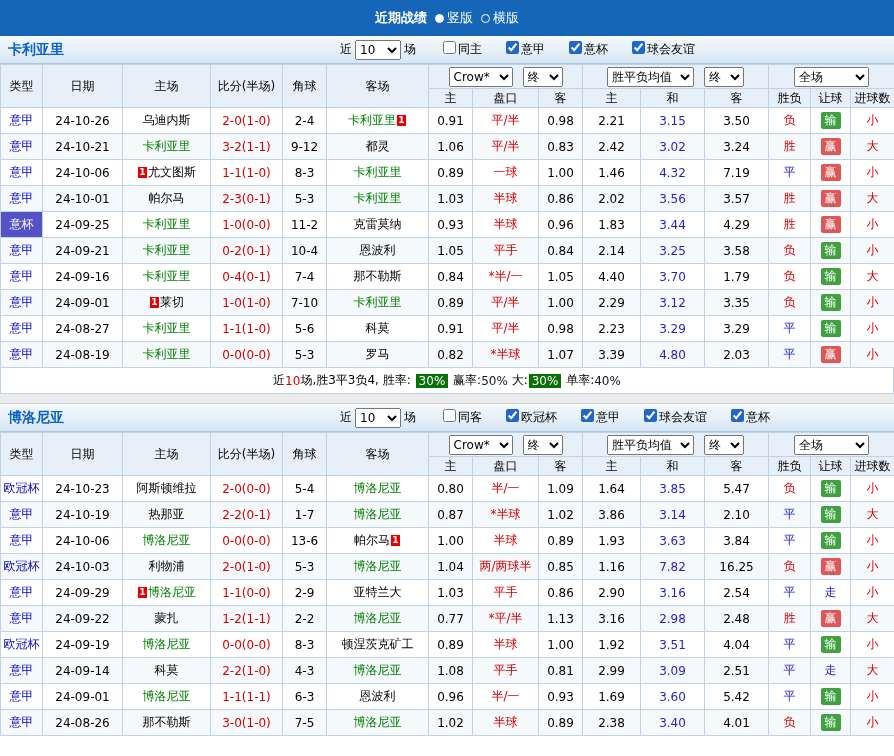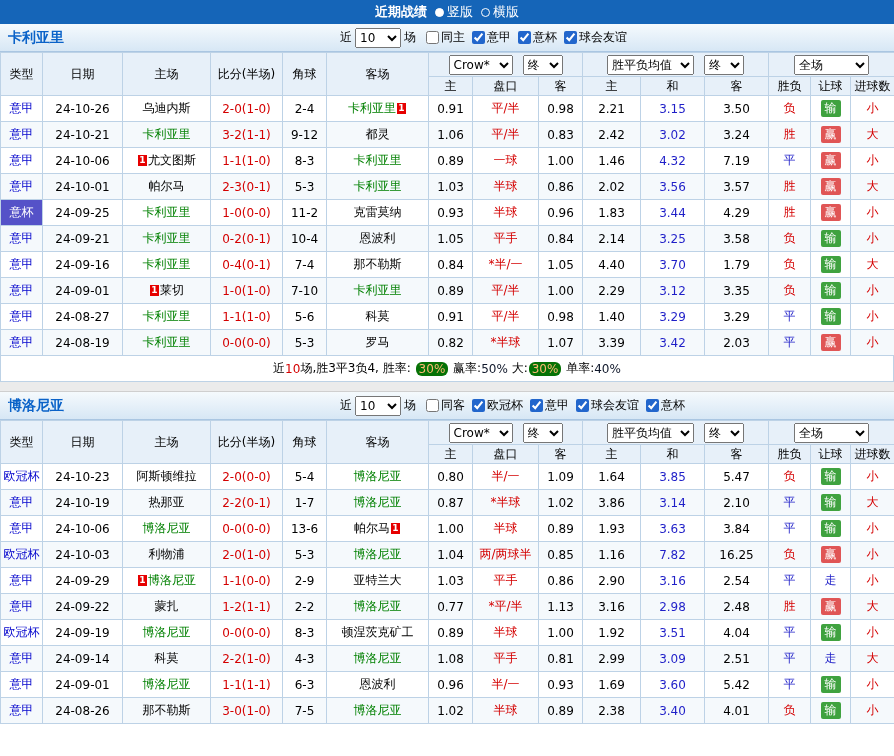--- a/index.html
+++ b/index.html
@@ -4,42 +4,42 @@
 <style>
   * { box-sizing: border-box; }
   body {
     margin: 0; width: 894px; height: 756px; overflow: hidden;
     background: #fff; color: #000;
     font-family: "DejaVu Sans", "Liberation Sans", sans-serif;
     font-size: 12px;
   }
   
   .topbar {
-    height: 24px; background: #1565b8; color: #fff;
+    height: 36px; background: #1565b8; color: #fff;
     display: flex; align-items: center; justify-content: center;
     font-size: 13px;
   }
   .topbar .title { font-weight: bold; }
   .radios label { margin-left: 8px; font-weight: normal; cursor: default; }
   .radio {
     display: inline-block; width: 9px; height: 9px;
     border: 1px solid #fff; border-radius: 50%;
     margin-right: 3px; vertical-align: -1px;
   }
   .radio.filled { background: #fff; }
   
   .sec-header {
     display: flex; align-items: center; height: 28px;
     background: linear-gradient(#f5fafd, #d7e7f5);
     border-bottom: 1px solid #aac6e2;
   }
   .team-name { flex: 0 0 340px; padding-left: 8px; color: #0a62c8; font-weight: bold; font-size: 14px; }
   .filters { display: flex; align-items: center; gap: 3px; }
   .cbs { display: flex; align-items: center; }
-  .cbs label { display: flex; align-items: center; margin-left: 7px; cursor: default; }
+  .cbs label { display: flex; align-items: flex-start; margin-left: 24px; cursor: default; }
   .filters input[type=checkbox] { width: 13px; height: 13px; margin: 0 2px 0 0; accent-color: #2266cc; }
   select { font-size: 12px; height: 20px; font-family: inherit; }
   .sel-count { width: 46px; }
   .sel-book  { width: 64px; }
   .sel-stage { width: 40px; }
   .sel-avg   { width: 87px; }
   .sel-scope { width: 75px; }
   
   table.grid { border-collapse: collapse; table-layout: fixed; width: 894px; }
   .grid th, .grid td {
@@ -65,21 +65,21 @@
   .pill {
     display: inline-block; min-width: 20px; padding: 0 3px;
     border-radius: 2px; line-height: 17px;
   }
   
   .summary {
     display: flex; align-items: center; justify-content: center;
     height: 26px; border: 1px solid #bdd2e6; border-top: none;
   }
   .summary span { white-space: pre; }
-  .sum-badge { background: #067206; color: #fdba74; padding: 0 3px; margin: 0 1px; border-radius: 6px; }
+  .sum-badge { background: #067206; color: #ffffff; padding: 0 3px; margin: 0 1px; }
   .sum-red  { color: #d40000; }
   .sum-blue { color: #0f172a; }
   .sec-gap { height: 10px; background: #ebebeb; border-bottom: 1px solid #cfcfcf; }
 </style>
 </head>
 <body>
 
 <div class="page">
   <div class="topbar">
     <span class="title">近期战绩</span>
@@ -301,39 +301,39 @@
             <tr>
               <td class="t-type">意甲</td>
               <td>24-08-27</td>
               <td><span class="green">卡利亚里</span></td>
               <td class="c-red">1-1(1-0)</td>
               <td>5-6</td>
               <td><span>科莫</span></td>
               <td>0.91</td>
               <td class="c-red">平/半</td>
               <td>0.98</td>
-              <td>1.40</td>
+              <td>2.23</td>
               <td class="c-blue">3.29</td>
               <td>3.29</td>
               <td style="color: rgb(31, 31, 200);">平</td>
               <td><span class="pill" style="background: rgb(63, 162, 63); color: rgb(255, 255, 255);">输</span></td>
               <td style="color: rgb(212, 0, 0);">小</td>
             </tr>
             <tr>
               <td class="t-type">意甲</td>
               <td>24-08-19</td>
               <td><span class="green">卡利亚里</span></td>
               <td class="c-red">0-0(0-0)</td>
               <td>5-3</td>
               <td><span>罗马</span></td>
               <td>0.82</td>
               <td class="c-red">*半球</td>
               <td>1.07</td>
               <td>3.39</td>
-              <td class="c-blue">3.42</td>
+              <td class="c-blue">4.80</td>
               <td>2.03</td>
               <td style="color: rgb(31, 31, 200);">平</td>
               <td><span class="pill" style="background: rgb(224, 85, 85); color: rgb(255, 255, 255);">赢</span></td>
               <td style="color: rgb(212, 0, 0);">小</td>
             </tr>
           </tbody>
     </table>
     <div class="summary">
           <span class="sum-plain">近</span>
           <span class="sum-red">10</span>

